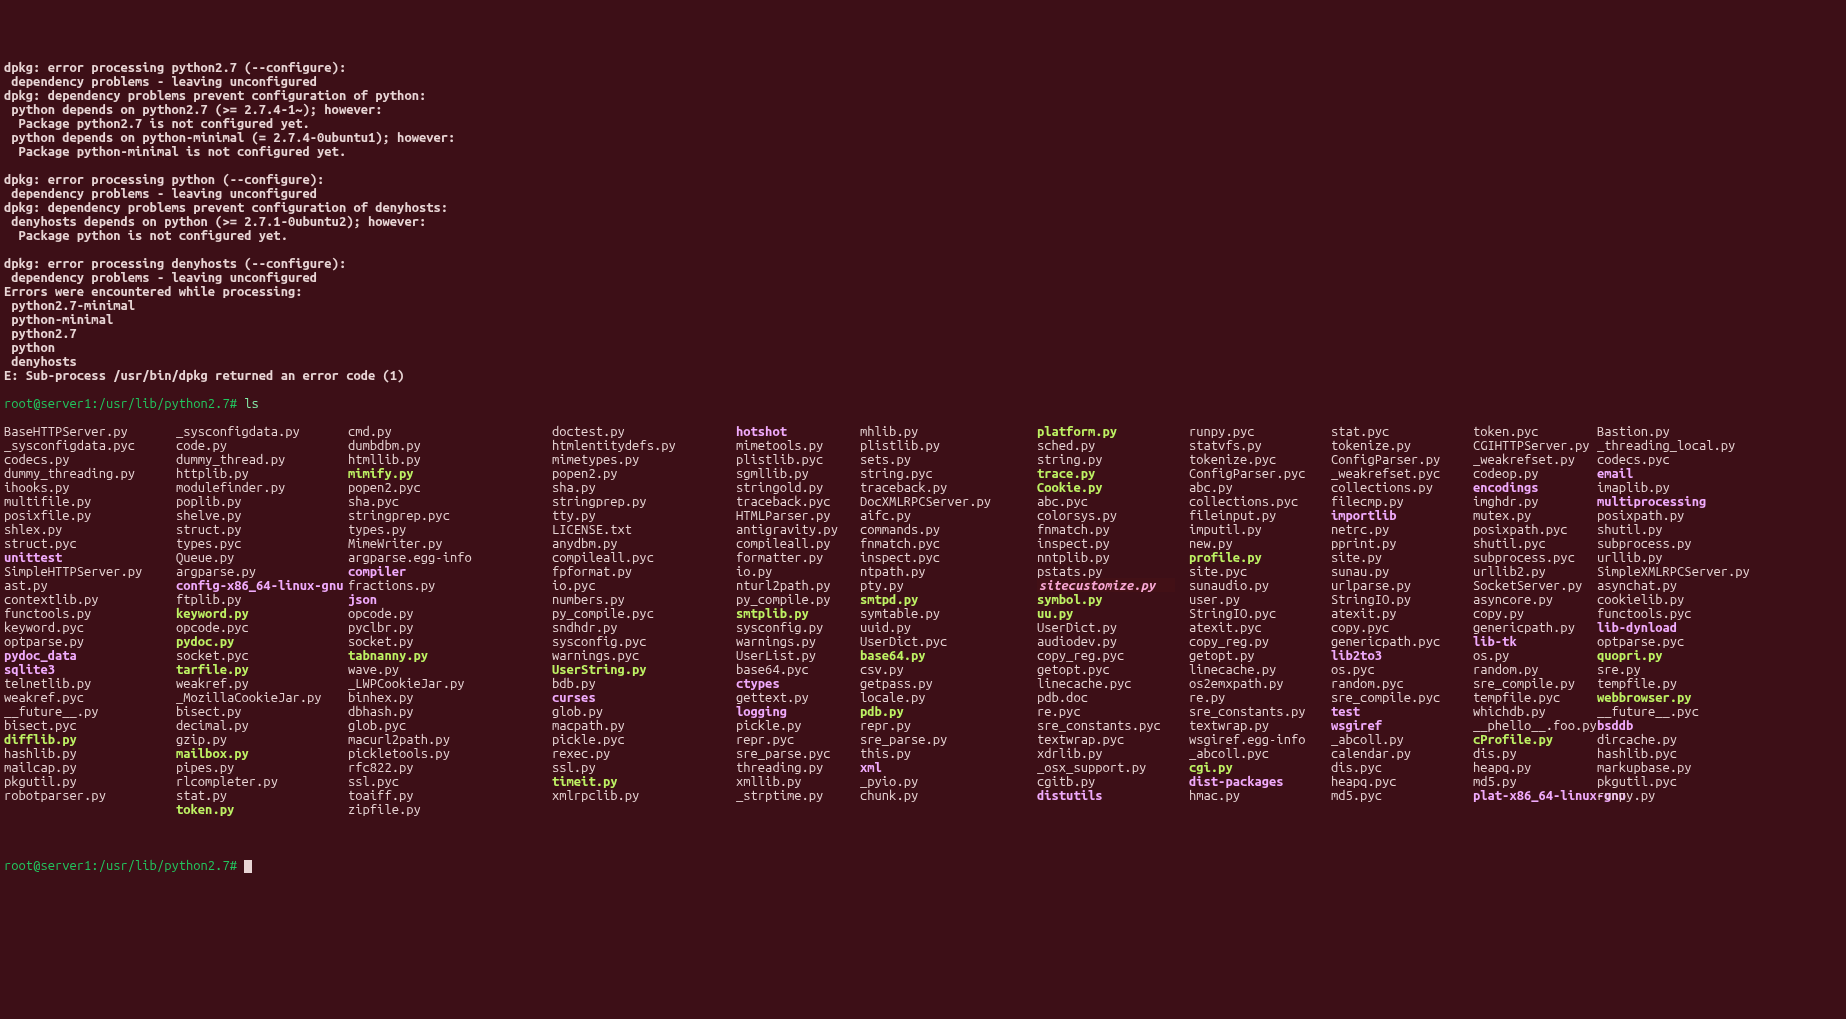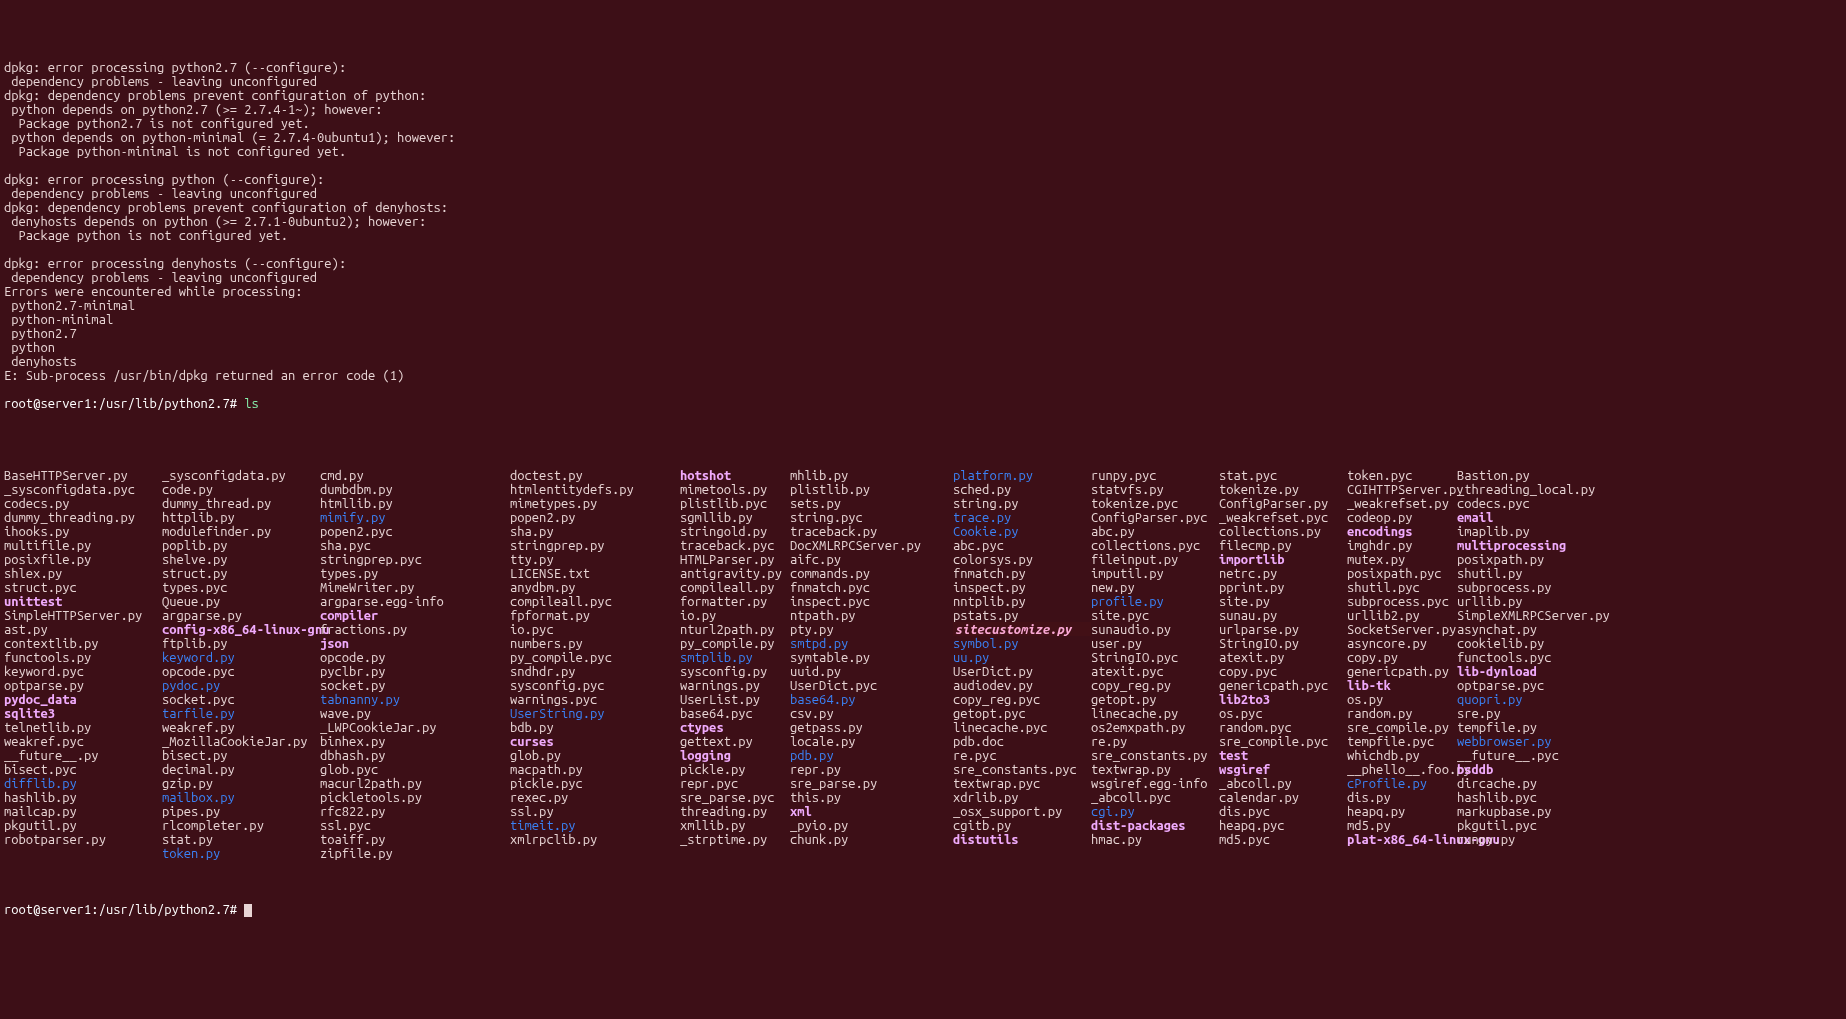--- a/index.html
+++ b/index.html
@@ -8,33 +8,32 @@
     color: #e8d5d5;
     font-family: 'Ubuntu Mono', 'DejaVu Sans Mono', monospace;
     font-size: 13px;
     line-height: 14px;
     padding: 4px;
     width: 1846px;
     height: 1019px;
     overflow: hidden;
     white-space: pre;
   }
-  .output-section { white-space: pre-wrap; }
+  .output-section { white-space: pre-wrap; font-weight: bold; }
   .prompt-line { white-space: pre; }
-  .user { color: #ffffff; }
+  .user { color: #22c55e; }
   .cmd { color: #86efac; }
   .ls-grid {
     display: grid;
     grid-template-columns: 158px 158px 190px 170px 110px 163px 138px 128px 128px 110px 108px;
-    column-gap: 0;
-    margin-top: 44px;
+    column-gap: 14px;
   }
   .f { color: #e8d5d5; }
   .dir { color: #f0abfc; font-weight: bold; }
-  .exe { color: #3b82f6; font-weight: normal; }
+  .exe { color: #bef264; font-weight: bold; }
   .spc { color: #f9a8d4; font-weight: bold; background: rgba(80,20,20,0.3); padding: 0 2px; font-style: italic; }
   .cursor {
     display: inline-block;
     width: 8px; height: 13px;
     background: #e8d5d5;
     vertical-align: middle;
   }
 </style>
 </head>
 <body>

